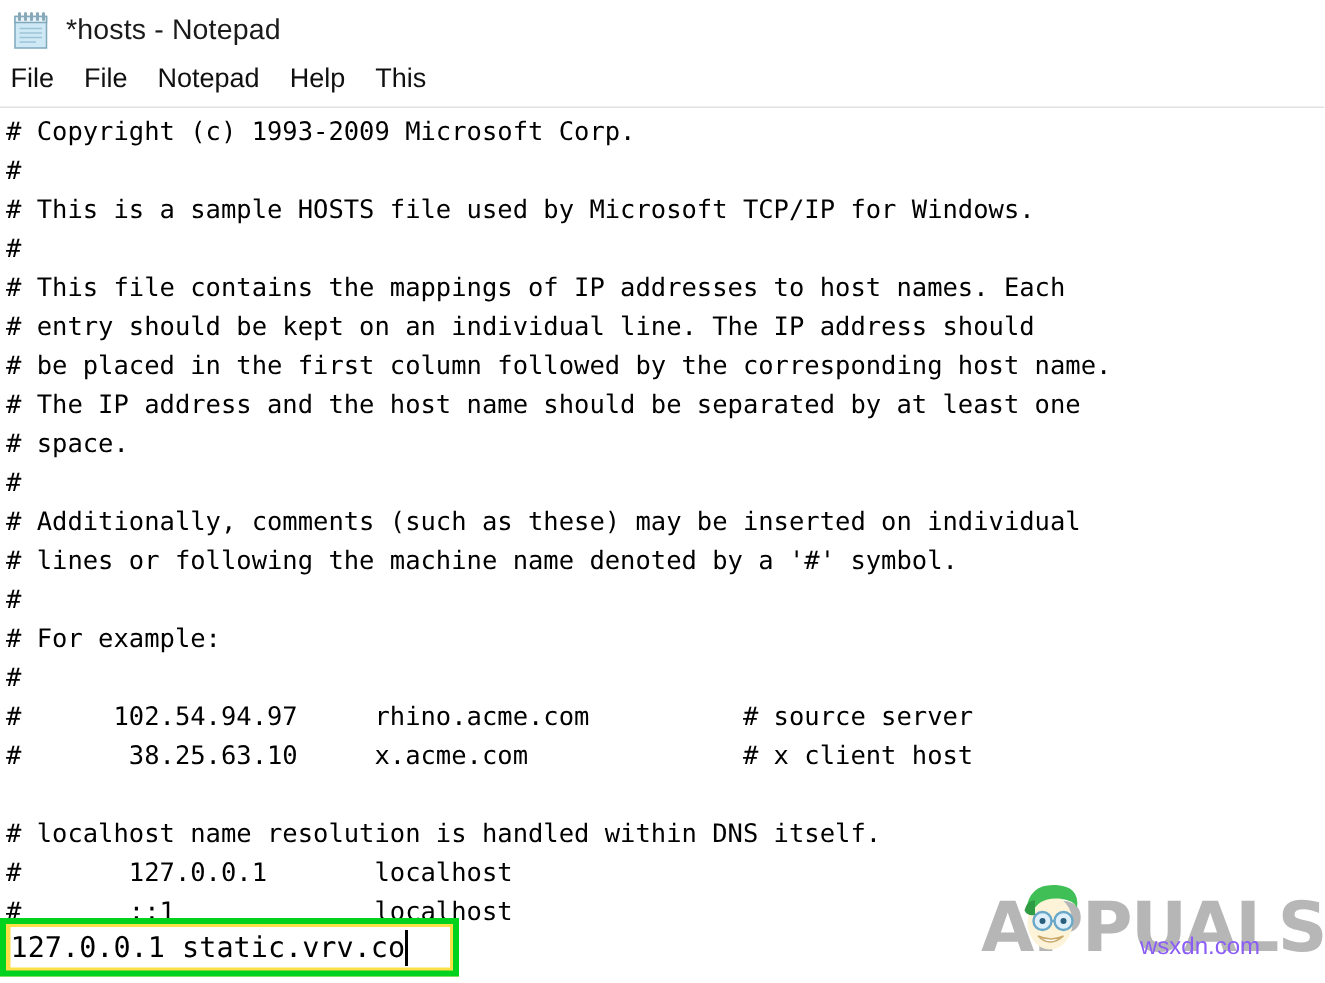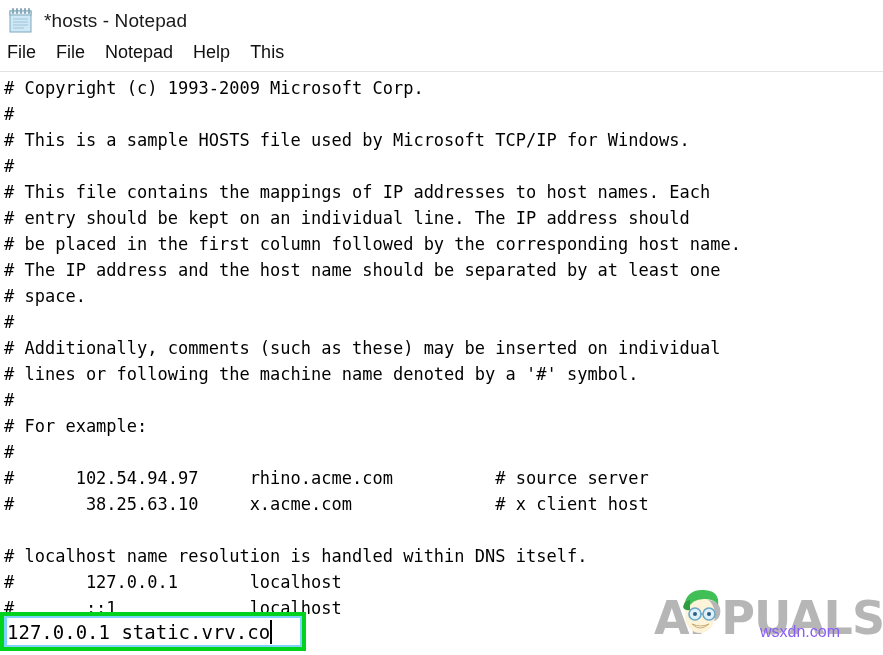--- a/index.html
+++ b/index.html
@@ -105,21 +105,21 @@
 
   
   #highlight-box {
     position: absolute;
     left: 0;
     top: 612px;
     width: 306px;
     height: 39px;
     border: 4px solid #00d21e;
     box-sizing: border-box;
-    background: #7dd3fc;
+    background: #fde047;
     overflow: hidden;
   }
   #highlight-inner {
     position: absolute;
     left: 3px;
     top: 2px;
     right: 2px;
     bottom: 2px;
     background: #ffffff;
     display: flex;

